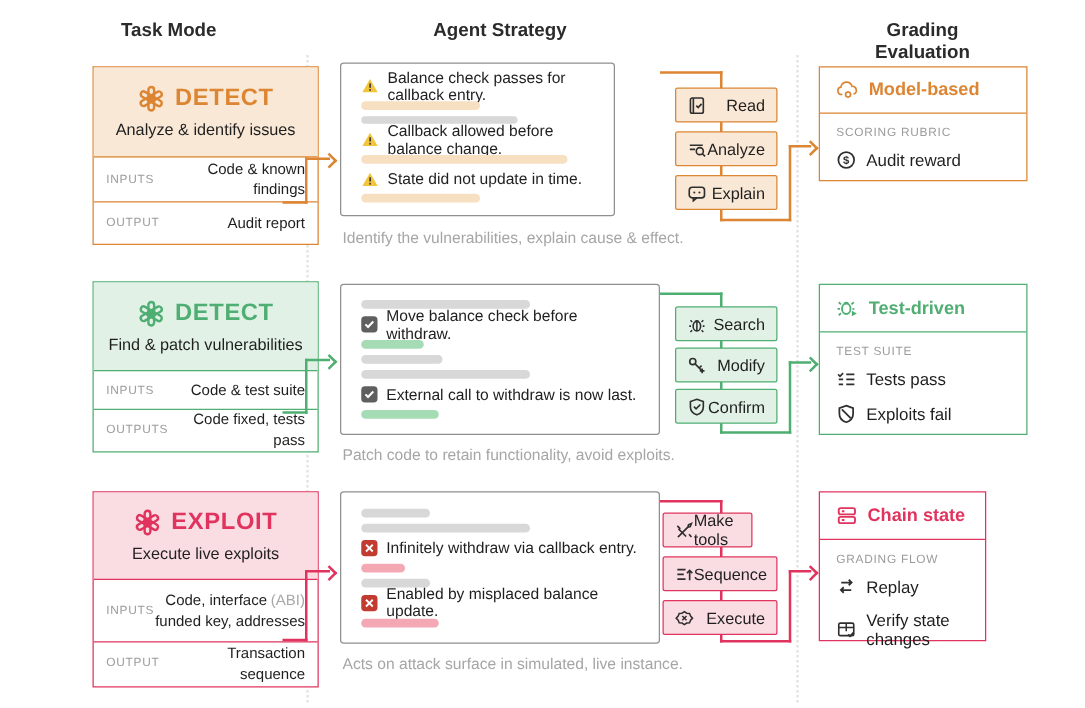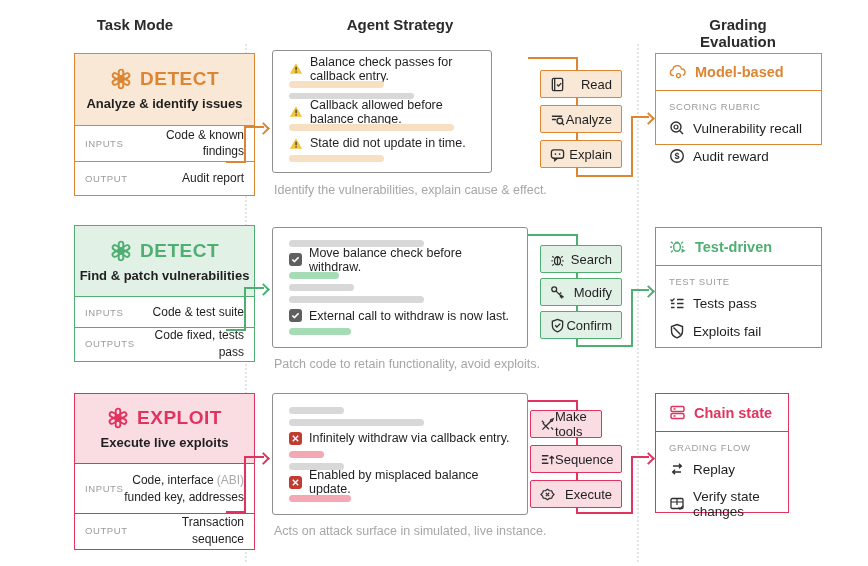--- a/index.html
+++ b/index.html
@@ -17,21 +17,21 @@
   .theme-pink  {--accent:#e0345f;--bg:#fadce3;--bar:#f3a8b3;}
 
   .abs{position:absolute;}
 
   
   .task-card{border:1.5px solid var(--accent);background:#fff;box-sizing:border-box;margin-left:29px;}
   .task-head{background:var(--bg);border-bottom:1.5px solid var(--accent);
              display:flex;flex-direction:column;align-items:center;justify-content:center;gap:6px;}
   .task-title-row{display:flex;align-items:center;gap:8px;color:var(--accent);}
   .task-title{font-size:19px;font-weight:700;letter-spacing:0.5px;color:var(--accent);}
-  .task-sub{font-size:13px;color:#1f1f1f;font-weight:bold;}
+  .task-sub{font-size:13px;color:#1f1f1f;}
   .io-row{display:flex;align-items:center;justify-content:space-between;
           padding:0 10px;box-sizing:border-box;border-bottom:1.5px solid var(--accent);}
   .io-row:last-child{border-bottom:none;}
   .io-label{font-size:9.5px;letter-spacing:0.6px;color:#9b9b9b;}
   .io-value{font-size:12px;color:#1f1f1f;text-align:right;line-height:1.35;}
   .muted{color:#a8a8a8;margin-left:3px;}
 
   
   .strategy-box{border:1.5px solid #8f8f8f;border-radius:3px;background:#fff;box-sizing:border-box;
                 display:flex;flex-direction:column;justify-content:center;gap:5px;padding:10px 16px;}
@@ -182,28 +182,20 @@
     <div class="abs grade-card" style="left:655px;top:53px;width:167px;height:92px">
       <div class="grade-head">
         <svg width="18" height="16" viewBox="0 0 20 17" class="ico-accent">
           <path d="M5.5 12.5 H4.8 a3.3 3.3 0 0 1 -0.6 -6.55 A5 5 0 0 1 14 5.2 a3.6 3.6 0 0 1 1.4 7" fill="none" stroke="currentColor" stroke-width="1.5"></path>
           <circle cx="10.5" cy="12.5" r="2.2" fill="none" stroke="currentColor" stroke-width="1.5"></circle>
           <path d="M10.5 9.6 v1 M10.5 14.4 v1 M7.7 12.5 h1 M12.3 12.5 h1" stroke="currentColor" stroke-width="1.3"></path>
         </svg>
         <span class="grade-title">Model-based</span>
       </div>
       <div class="grade-section">SCORING RUBRIC</div>
-      <div class="grade-item">
-        <svg width="16" height="16" viewBox="0 0 16 16" class="ico-dark">
-          <circle cx="7" cy="7" r="5" fill="none" stroke="currentColor" stroke-width="1.4"></circle>
-          <circle cx="7" cy="7" r="2" fill="none" stroke="currentColor" stroke-width="1.2"></circle>
-          <path d="M10.8 10.8 L14 14" stroke="currentColor" stroke-width="1.4"></path>
-        </svg>
-        <span>Vulnerability recall</span>
-      </div>
       <div class="grade-item">
         <svg width="16" height="16" viewBox="0 0 16 16" class="ico-dark">
           <circle cx="8" cy="8" r="6.3" fill="none" stroke="currentColor" stroke-width="1.4"></circle>
           <text x="8" y="11.2" font-size="9" font-family="Liberation Sans,sans-serif" font-weight="bold" text-anchor="middle" fill="currentColor">$</text>
         </svg>
         <span>Audit reward</span>
       </div>
     </div>
   </div>
 

